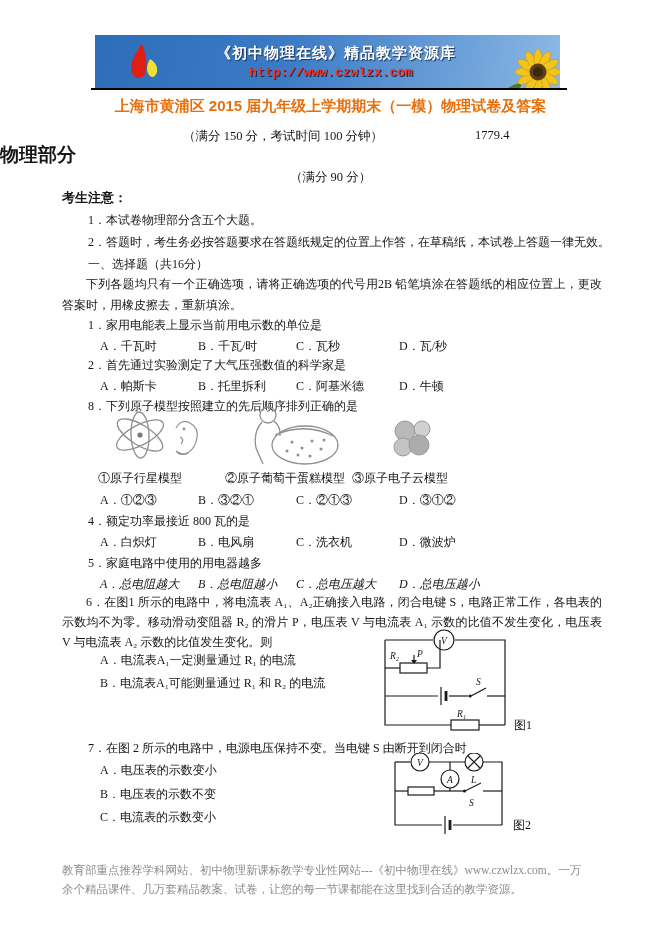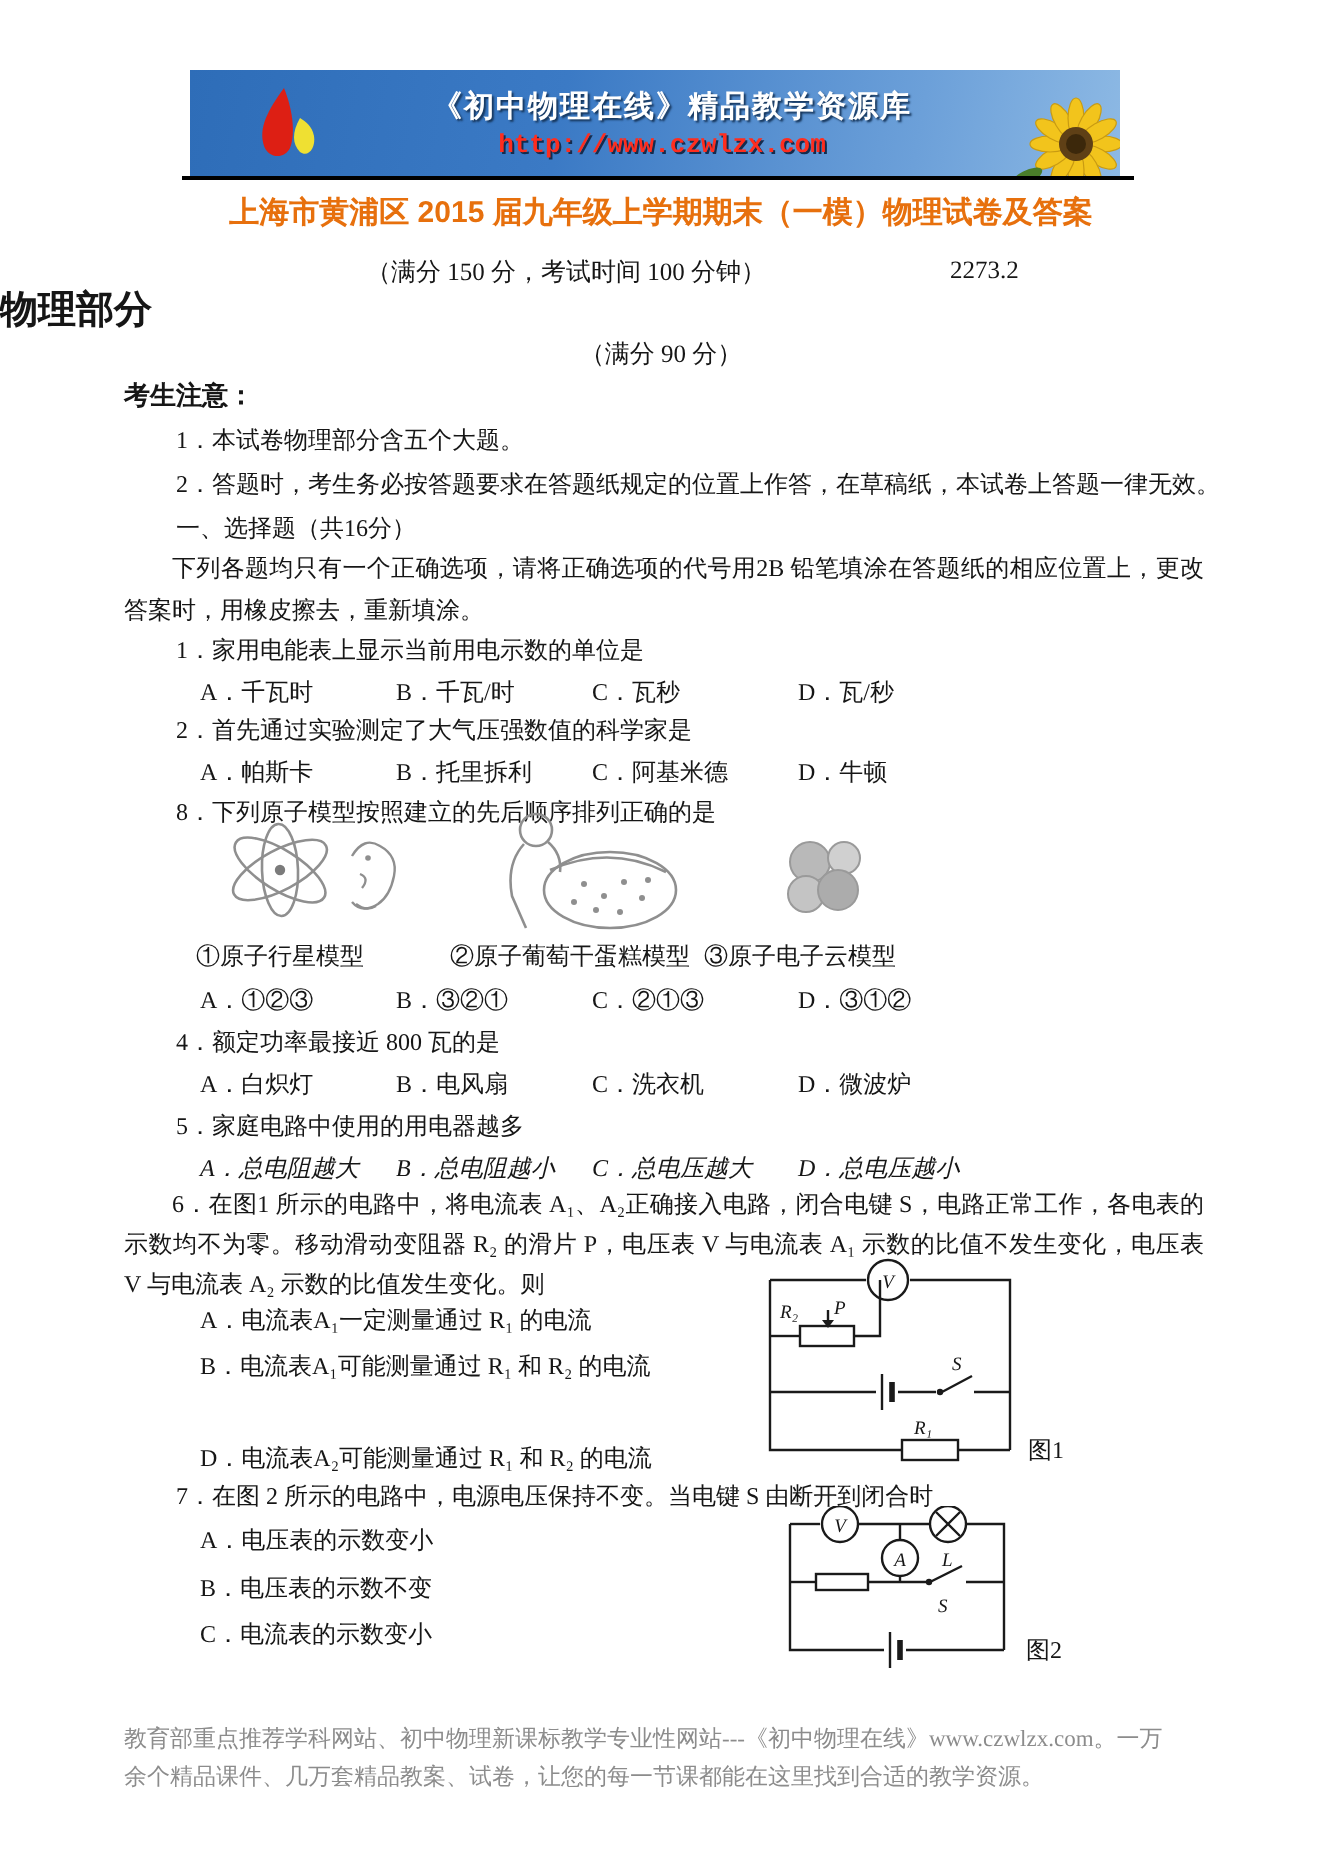--- a/index.html
+++ b/index.html
@@ -91,21 +91,21 @@
       </g>
       <circle cx="37" cy="27" r="8.5" fill="#5f4016"></circle>
       <circle cx="37" cy="27" r="5" fill="#3c280b"></circle>
       <ellipse cx="12" cy="44" rx="9" ry="3.5" fill="#4a7d2a" transform="rotate(-28 12 44)"></ellipse>
     </svg>
   </div>
   <div class="rule"></div>
 
   <div class="doc-title">上海市黄浦区 2015 届九年级上学期期末（一模）物理试卷及答案</div>
   <div class="exam-info">（满分 150 分，考试时间 100 分钟）</div>
-  <div class="exam-date">2273.2</div>
+  <div class="exam-date">1779.4</div>
   <div class="part-title">物理部分</div>
   <div class="part-score">（满分 90 分）</div>
 
   <div class="notice-h">考生注意：</div>
   <div class="notice-1">1．本试卷物理部分含五个大题。</div>
   <div class="notice-2">2．答题时，考生务必按答题要求在答题纸规定的位置上作答，在草稿纸，本试卷上答题一律无效。</div>
 
   <div class="sec-h">一、选择题（共16分）</div>
   <div class="sec-intro">下列各题均只有一个正确选项，请将正确选项的代号用2B 铅笔填涂在答题纸的相应位置上，更改答案时，用橡皮擦去，重新填涂。</div>
 
@@ -192,21 +192,20 @@
   <div class="optrow q5o">
     <span>A．总电阻越大</span>
     <span>B．总电阻越小</span>
     <span>C．总电压越大</span>
     <span>D．总电压越小</span>
   </div>
 
   <div class="q6s">6．在图1 所示的电路中，将电流表 A₁、A₂正确接入电路，闭合电键 S，电路正常工作，各电表的示数均不为零。移动滑动变阻器 R₂ 的滑片 P，电压表 V 与电流表 A₁ 示数的比值不发生变化，电压表 V 与电流表 A₂ 示数的比值发生变化。则</div>
   <div class="vopt q6o1">A．电流表A₁一定测量通过 R₁ 的电流</div>
   <div class="vopt q6o2">B．电流表A₁可能测量通过 R₁ 和 R₂ 的电流</div>
-  <div class="vopt q6o4">D．电流表A₂可能测量通过 R₁ 和 R₂ 的电流</div>
 
   <svg class="fig1" width="160" height="110" viewBox="0 0 160 110">
     <g stroke="#1a1a1a" fill="none" stroke-width="1.2">
       <path d="M2,14 H50"></path>
       <circle cx="61" cy="14" r="10"></circle>
       <path d="M72,14 H122 V99"></path>
       <path d="M2,14 V99 H68"></path>
       <path d="M96,99 H122"></path>
       <path d="M2,42 H17"></path>
       <rect x="17" y="37" width="27" height="10"></rect>

